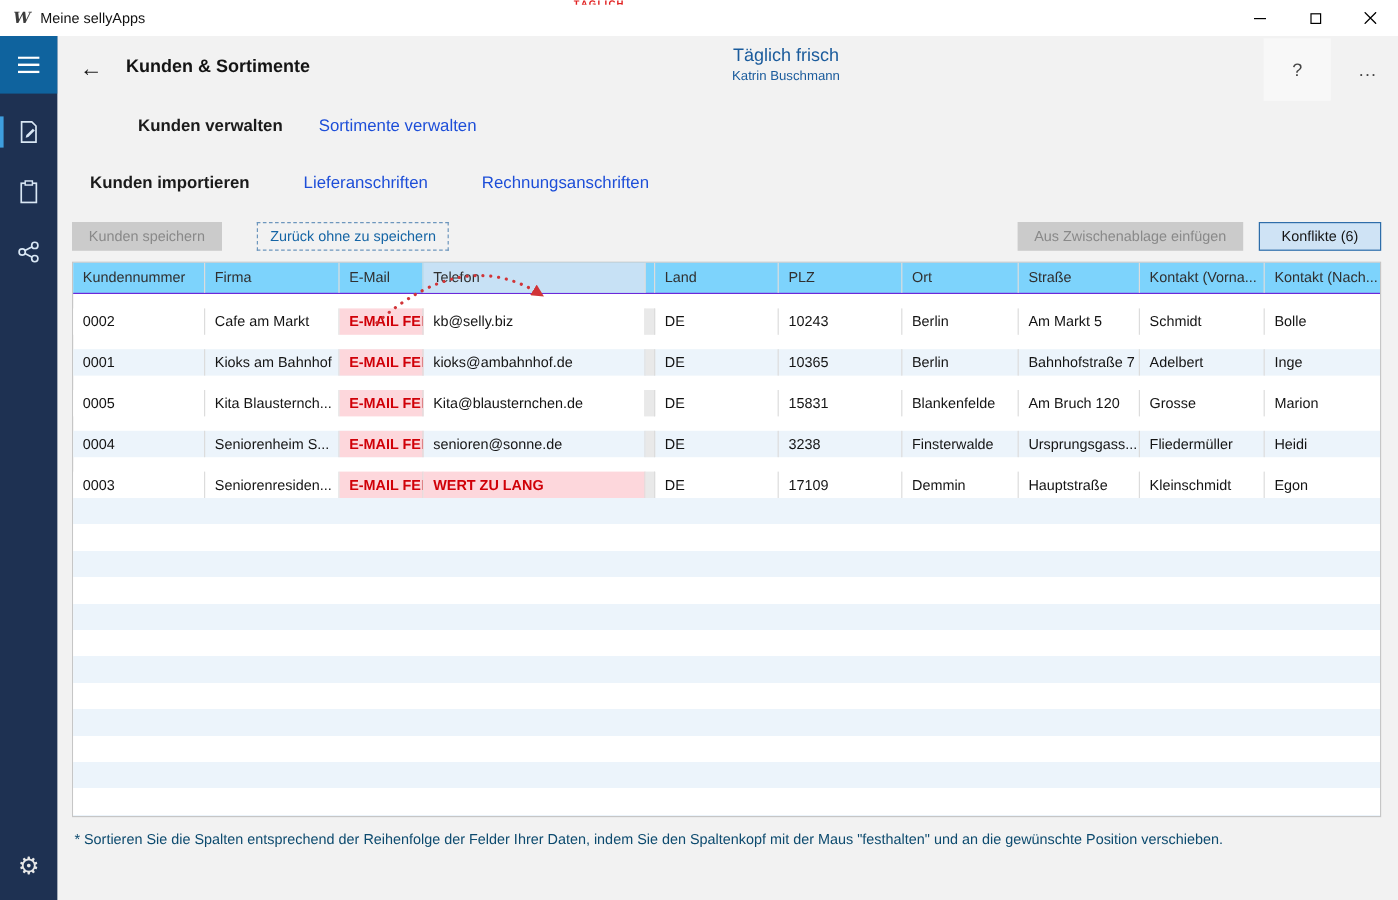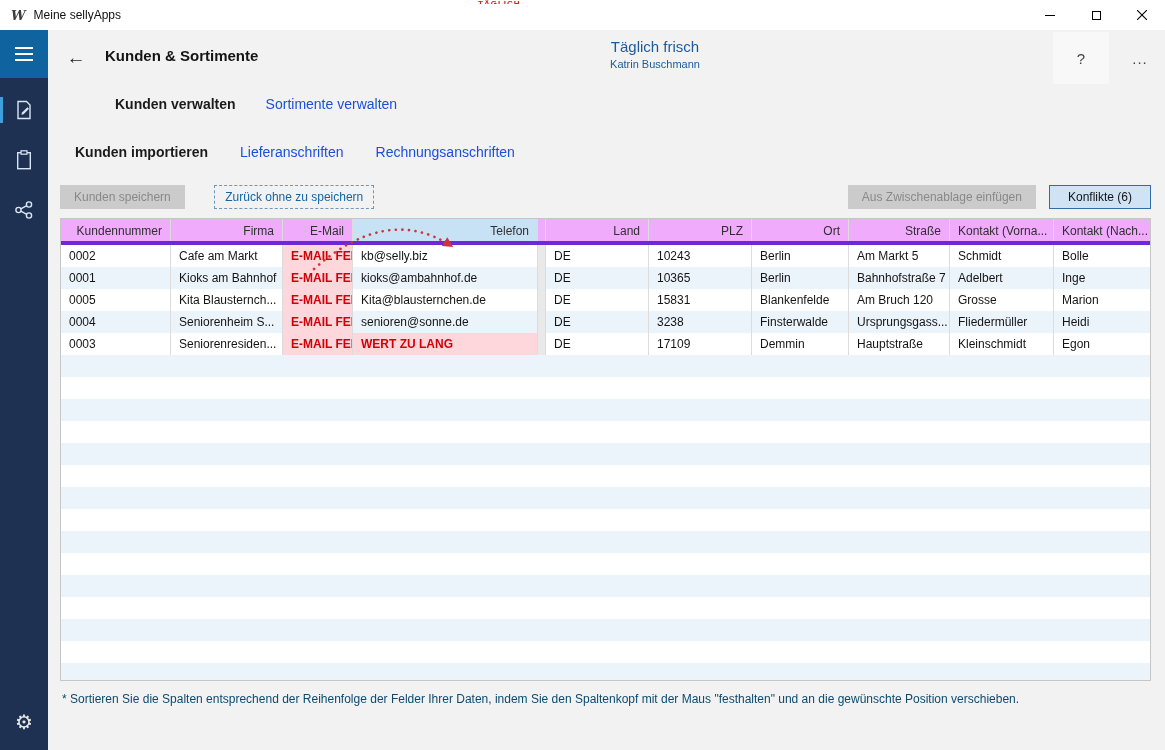--- a/index.html
+++ b/index.html
@@ -36,41 +36,41 @@
   .backbtn { position:absolute; left:13px; top:13px; width:30px; height:30px; background:none; border:none; font-size:19px; color:#1a1a1a; cursor:pointer; }
   .ptitle { position:absolute; left:57px; top:17px; font-size:15px; font-weight:bold; color:#141414; }
   .account { position:absolute; left:520px; top:8px; width:174px; text-align:center; cursor:pointer; }
   .acc-name { font-size:15px; color:#1a5b9c; }
   .acc-user { font-size:11px; color:#1a5b9c; margin-top:3px; }
   .helpbtn { position:absolute; left:1005px; top:2px; width:56px; height:52px; background:#f8f8f8; display:flex; align-items:center; justify-content:center; font-size:15px; color:#454545; cursor:pointer; }
   .morebtn { position:absolute; left:1068px; top:2px; width:48px; height:52px; display:flex; align-items:center; justify-content:center; font-size:15px; color:#454545; letter-spacing:1px; cursor:pointer; }
 
   .tabs { position:absolute; display:flex; }
   .tabs1 { top:66px; left:27px; gap:30px;padding-left:40px; }
-  .tabs2 { top:114px; left:27px; gap:32px; }
+  .tabs2 { top:114px; left:27px; gap:45px; }
   .tab { font-size:14px; color:#1d4ed8; cursor:pointer; white-space:nowrap; }
   .tab.active { color:#1b1b1b; font-weight:bold; }
 
   
   .toolbar { position:absolute; top:155px; left:12px; right:14px; height:26px; }
   .btn { height:24px; border:none; font-size:12px; padding:0 14px; font-family:inherit; cursor:pointer; white-space:nowrap; }
   .btn.disabled { background:#cbcbcb; color:#898989; }
   .linkbtn { background:transparent; color:#1565a5; border:1px dashed #6d96bd; margin-left:25px; padding:0 10px; }
   .tb-right { position:absolute; right:0; top:0; display:flex; gap:13px; }
   .btn.conflicts { background:#cfe3f5; border:1px solid #2e6da9; color:#141414; padding:0 18px; }
 
   
   .tablewrap { position:absolute; left:12px; top:188px; width:1091px; height:463px; background:#fff; border:1px solid #c6c6c6; display:flex; flex-direction:column; }
   .thead, .trow { display:grid; grid-template-columns:110px 112px 70px 185px 8px 103px 103px 97px 101px 104px 1fr; }
-  .thead { flex:0 0 26px; height:26px; border-bottom:4px solid #6d28d9; background:#f0abfc;text-align:right; }
+  .thead { flex:0 0 26px; height:26px; border-bottom:1px solid #6d28d9; background:#7dd3fc; }
   .hc { font-size:12px; color:#303030; line-height:25px; padding:0 8px; border-right:1px solid #dcdcdc; overflow:hidden; white-space:nowrap; cursor:pointer; }
   .hc.sel { background:#c7e1f5; }
   .hc.sp { padding:0; }
   .hc:last-child { border-right:none; }
-  .trow { flex:0 0 22px; height:22px; background:#fff; }
+  .trow { flex:0 0 22px; height:22px; background:#fff;margin-top:12px; }
   .trow.alt { background:#ecf4fb; }
   .tc { font-size:12px; color:#141414; line-height:22px; padding:0 8px; border-right:1px solid #dcdcdc; overflow:hidden; white-space:nowrap; }
   .tc:last-child { border-right:none; }
   .tc.sp { padding:0; background:#e9e9e9; }
   .tc.err { background:#fdd7dc; color:#d00008; font-weight:bold; }
   .stripes { flex:1; background:repeating-linear-gradient(to bottom, #ecf4fb 0, #ecf4fb 22px, #fff 22px, #fff 44px); }
   .arrow { position:absolute; left:243px; top:-6px; pointer-events:none; z-index:4; }
 
   .footnote { position:absolute; left:14px; top:662px; width:1090px; font-size:12px; color:#0c4a6e; }
 </style>

